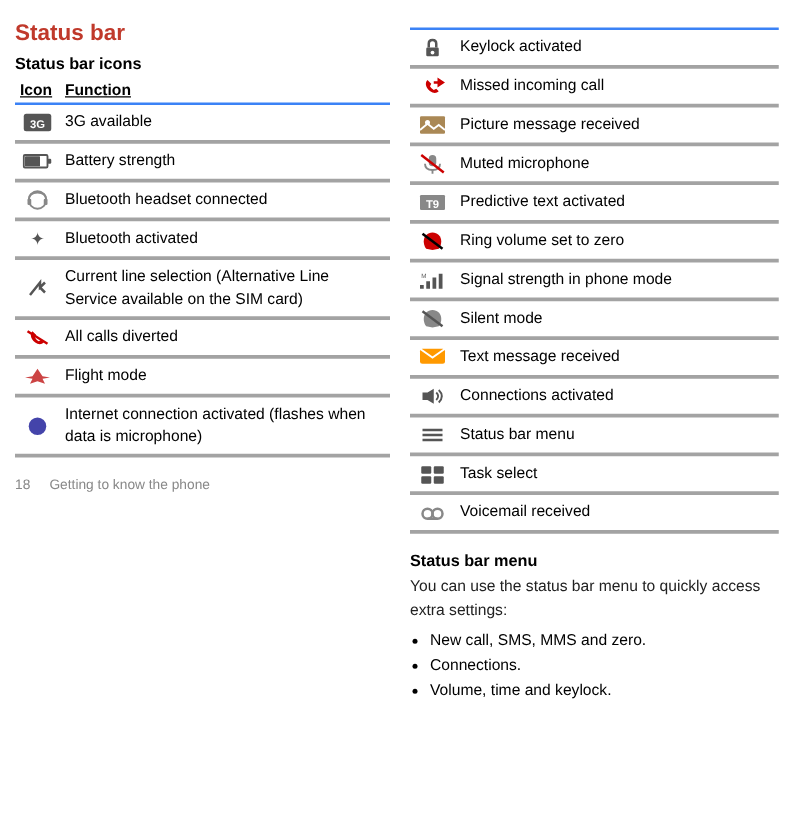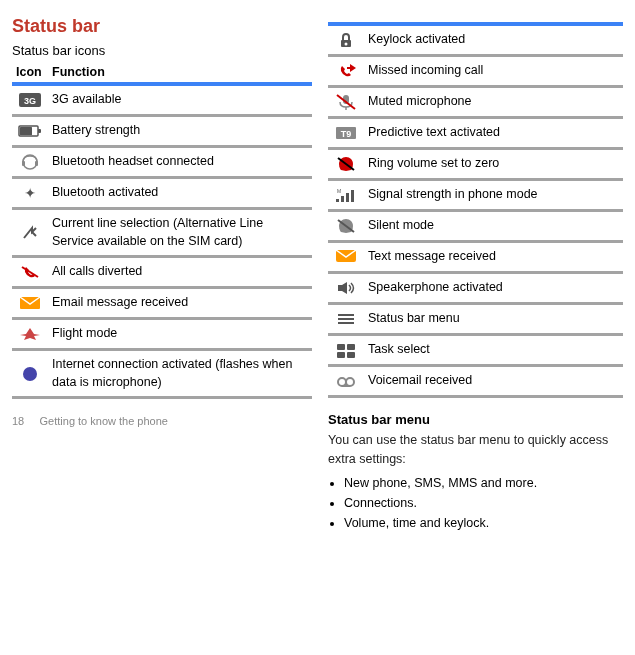--- a/index.html
+++ b/index.html
@@ -26,40 +26,41 @@
     .right-col {
       flex: 1;
     }
     .section-title {
       color: #c0392b;
       font-size: 18px;
       font-weight: bold;
       margin-bottom: 6px;
     }
     .section-subtitle {
-      font-weight: normal;
+      font-weight: bold;
       font-size: 13px;
       margin-bottom: 4px;
     }
     .intro-text {
       font-size: 12.5px;
       line-height: 1.45;
       margin-bottom: 10px;
       color: #222;
     }
     table.icon-table {
       width: 100%;
       border-collapse: collapse;
     }
     table.icon-table thead tr th {
       text-align: left;
       font-size: 12.5px;
       font-weight: bold;
-      border-bottom: 4px solid #3b82f6;
+      border-bottom: 2px solid #3b82f6;
       padding: 3px 4px;
+      text-decoration: underline;
     }
     table.icon-table tbody tr {
       border-bottom: 3px solid #a3a3a3;
     }
     table.icon-table tbody tr td {
       padding: 5px 4px;
       vertical-align: middle;
       font-size: 12.5px;
       line-height: 1.4;
     }
@@ -158,27 +159,20 @@
                 <path d="M14 8 L18 12" fill="none" stroke="#555" stroke-width="2"></path>
               </svg></td>
       <td>Current line selection (Alternative Line Service available on the SIM card)</td>
     </tr>
           <tr>
       <td class="icon-cell"><svg class="icon-svg" viewBox="0 0 24 18">
                 <path d="M8 4 Q6 6 7 9 Q8 12 12 14 Q15 15 17 13 L15 11 L13 12 Q11 11 10 9 L11 7 Z" fill="#c00"></path>
                 <line x1="4" y1="4" x2="20" y2="14" stroke="#c00" stroke-width="2"></line>
               </svg></td>
       <td>All calls diverted</td>
-    </tr>
-          <tr>
-      <td class="icon-cell"><svg class="icon-svg" viewBox="0 0 24 18">
-                <rect x="2" y="3" width="20" height="12" rx="1" fill="#f90"></rect>
-                <polyline points="2,3 12,10 22,3" fill="none" stroke="#fff" stroke-width="1.5"></polyline>
-              </svg></td>
-      <td>Email message received</td>
     </tr>
           <tr>
       <td class="icon-cell"><svg class="icon-svg" viewBox="0 0 24 18">
                 <path d="M12 3 L16 9 L22 10 L16 11 L18 15 L12 13 L6 15 L8 11 L2 10 L8 9 Z" fill="#c44"></path>
               </svg></td>
       <td>Flight mode</td>
     </tr>
           <tr>
       <td class="icon-cell"><svg class="icon-svg" viewBox="0 0 24 18">
                 <circle cx="12" cy="9" r="7" fill="#44a"></circle>
@@ -214,20 +208,28 @@
     </tr>
           <tr>
       <td class="icon-cell"><svg class="icon-svg" viewBox="0 0 24 18">
                 <path d="M8 4 Q6 6 7 9 Q8 12 12 14 Q15 15 17 13 L15 11 L13 12 Q11 11 10 9 L11 7 Z" fill="#c00"></path>
                 <path d="M16 2 L22 6 L16 10 L16 7 L13 7 L13 5 L16 5 Z" fill="#c00"></path>
               </svg></td>
       <td>Missed incoming call</td>
     </tr>
           <tr>
       <td class="icon-cell"><svg class="icon-svg" viewBox="0 0 24 18">
+                <rect x="2" y="2" width="20" height="14" rx="1" fill="#a85"></rect>
+                <circle cx="8" cy="7" r="2" fill="#fff"></circle>
+                <path d="M2 13 L8 8 L13 12 L17 9 L22 13" fill="none" stroke="#fff" stroke-width="1.5"></path>
+              </svg></td>
+      <td>Picture message received</td>
+    </tr>
+          <tr>
+      <td class="icon-cell"><svg class="icon-svg" viewBox="0 0 24 18">
                 <rect x="9" y="2" width="6" height="9" rx="3" fill="#888"></rect>
                 <path d="M6 9 Q6 14 12 14 Q18 14 18 9" fill="none" stroke="#888" stroke-width="1.5"></path>
                 <line x1="12" y1="14" x2="12" y2="17" stroke="#888" stroke-width="1.5"></line>
                 <line x1="3" y1="2" x2="21" y2="16" stroke="#c00" stroke-width="2"></line>
               </svg></td>
       <td>Muted microphone</td>
     </tr>
           <tr>
       <td class="icon-cell"><svg class="icon-svg" viewBox="0 0 24 18">
                 <rect x="2" y="3" width="20" height="12" rx="1" fill="#888"></rect>
@@ -265,21 +267,21 @@
                 <polyline points="2,2 12,9 22,2" fill="none" stroke="#fff" stroke-width="1.5"></polyline>
               </svg></td>
       <td>Text message received</td>
     </tr>
           <tr>
       <td class="icon-cell"><svg class="icon-svg" viewBox="0 0 24 18">
                 <polygon points="4,6 4,12 8,12 13,15 13,3 8,6" fill="#555"></polygon>
                 <path d="M15 6 Q18 9 15 12" fill="none" stroke="#555" stroke-width="1.5"></path>
                 <path d="M17 4 Q22 9 17 14" fill="none" stroke="#555" stroke-width="1.5"></path>
               </svg></td>
-      <td>Speakerphone activated</td>
+      <td>Connections activated</td>
     </tr>
           <tr>
       <td class="icon-cell"><svg class="icon-svg" viewBox="0 0 24 18">
                 <line x1="4" y1="5" x2="20" y2="5" stroke="#555" stroke-width="2"></line>
                 <line x1="4" y1="9" x2="20" y2="9" stroke="#555" stroke-width="2"></line>
                 <line x1="4" y1="13" x2="20" y2="13" stroke="#555" stroke-width="2"></line>
               </svg></td>
       <td>Status bar menu</td>
     </tr>
           <tr>
@@ -299,19 +301,19 @@
               </svg></td>
       <td>Voicemail received</td>
     </tr>
         </tbody>
     </table>
 
     <div class="bottom-section">
       <div class="section-subtitle">Status bar menu</div>
       <div class="desc-text">You can use the status bar menu to quickly access extra settings:</div>
       <ul id="bullets-list">
-          <li>New phone, SMS, MMS and more.</li>
+          <li>New call, SMS, MMS and zero.</li>
           <li>Connections.</li>
           <li>Volume, time and keylock.</li>
         </ul>
     </div>
   </div>
 </div>
 
 </body></html>

